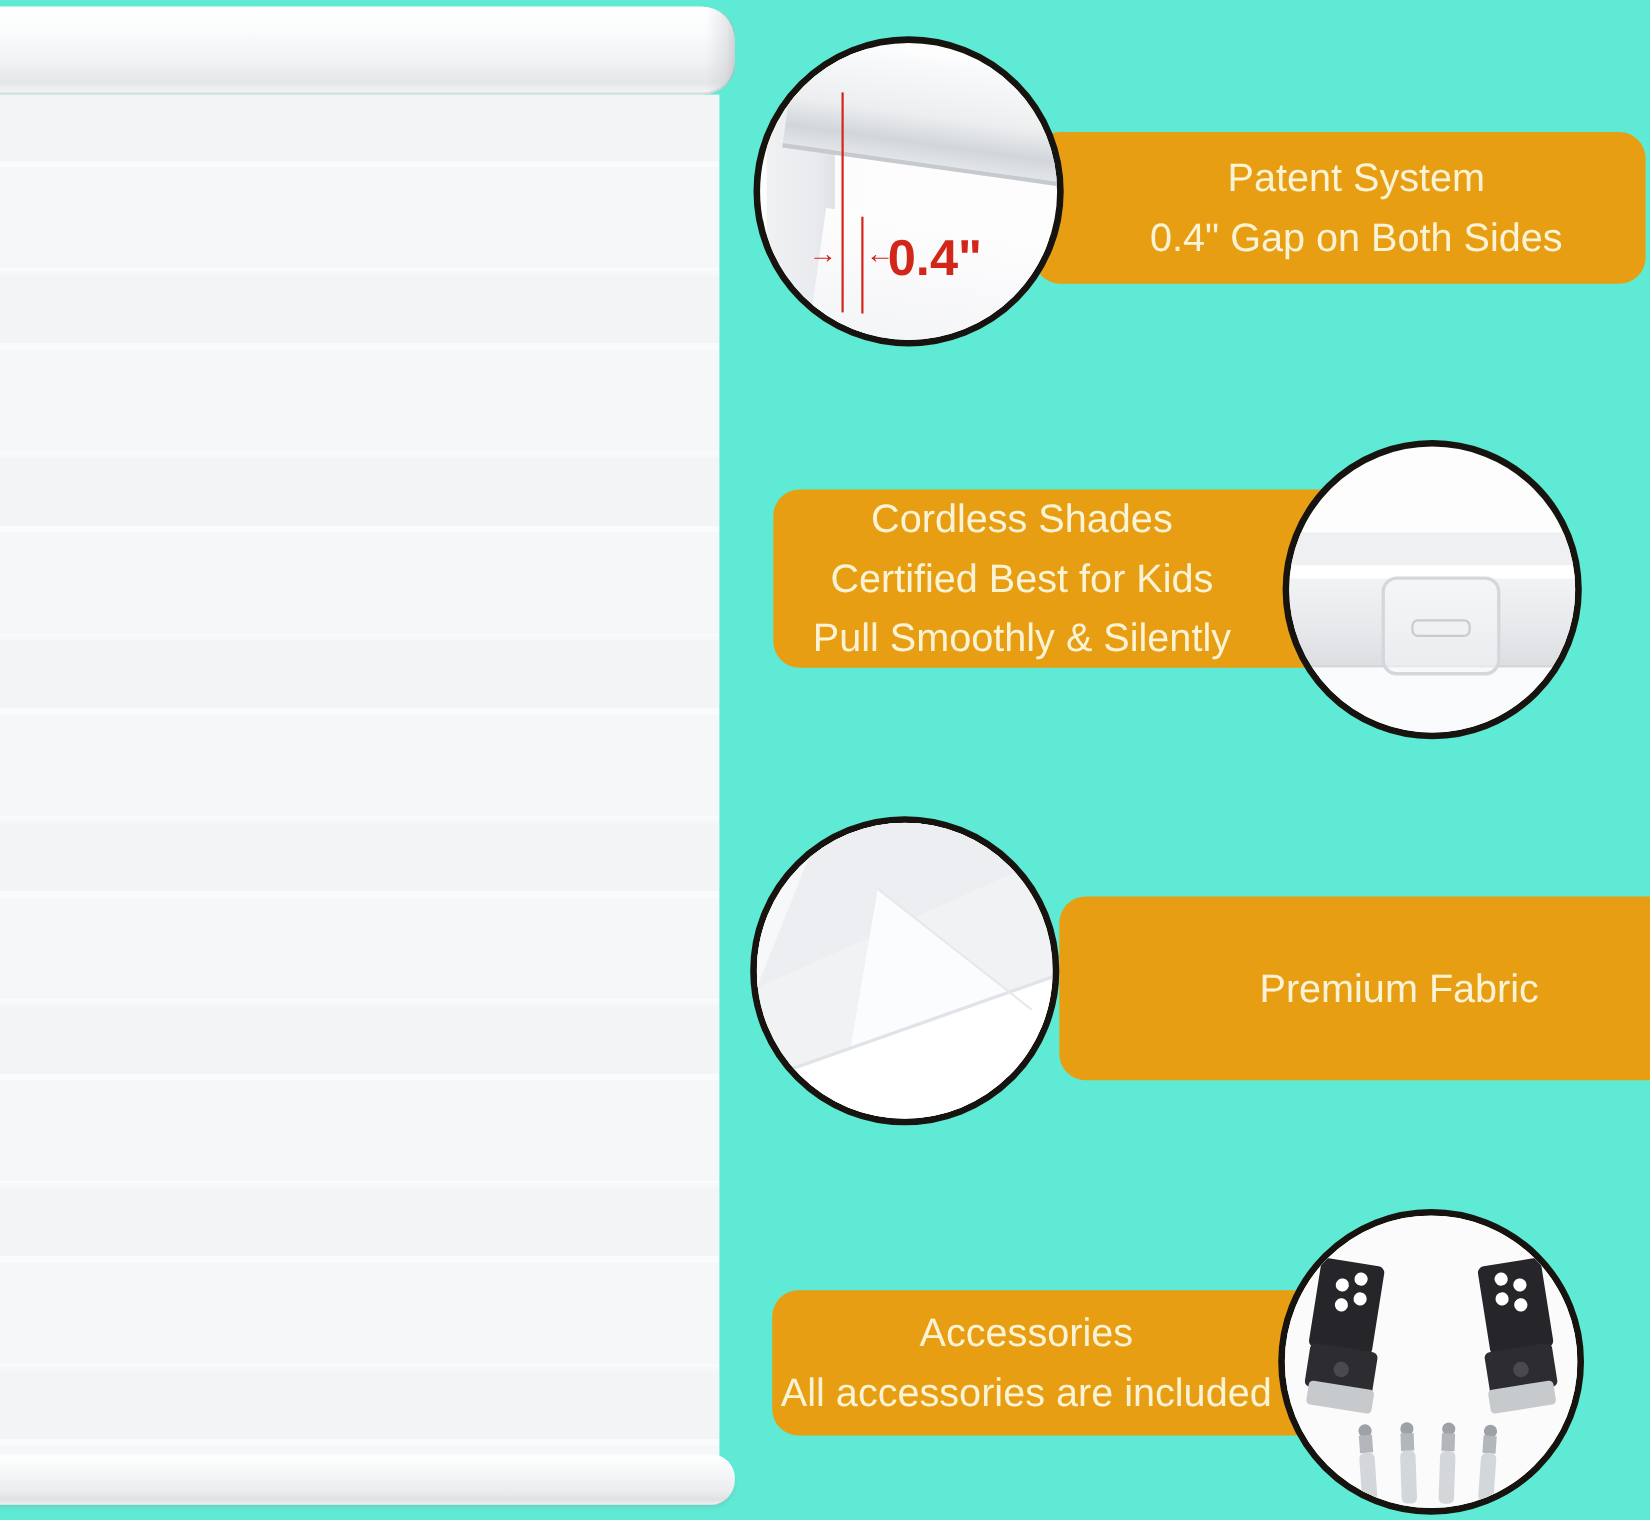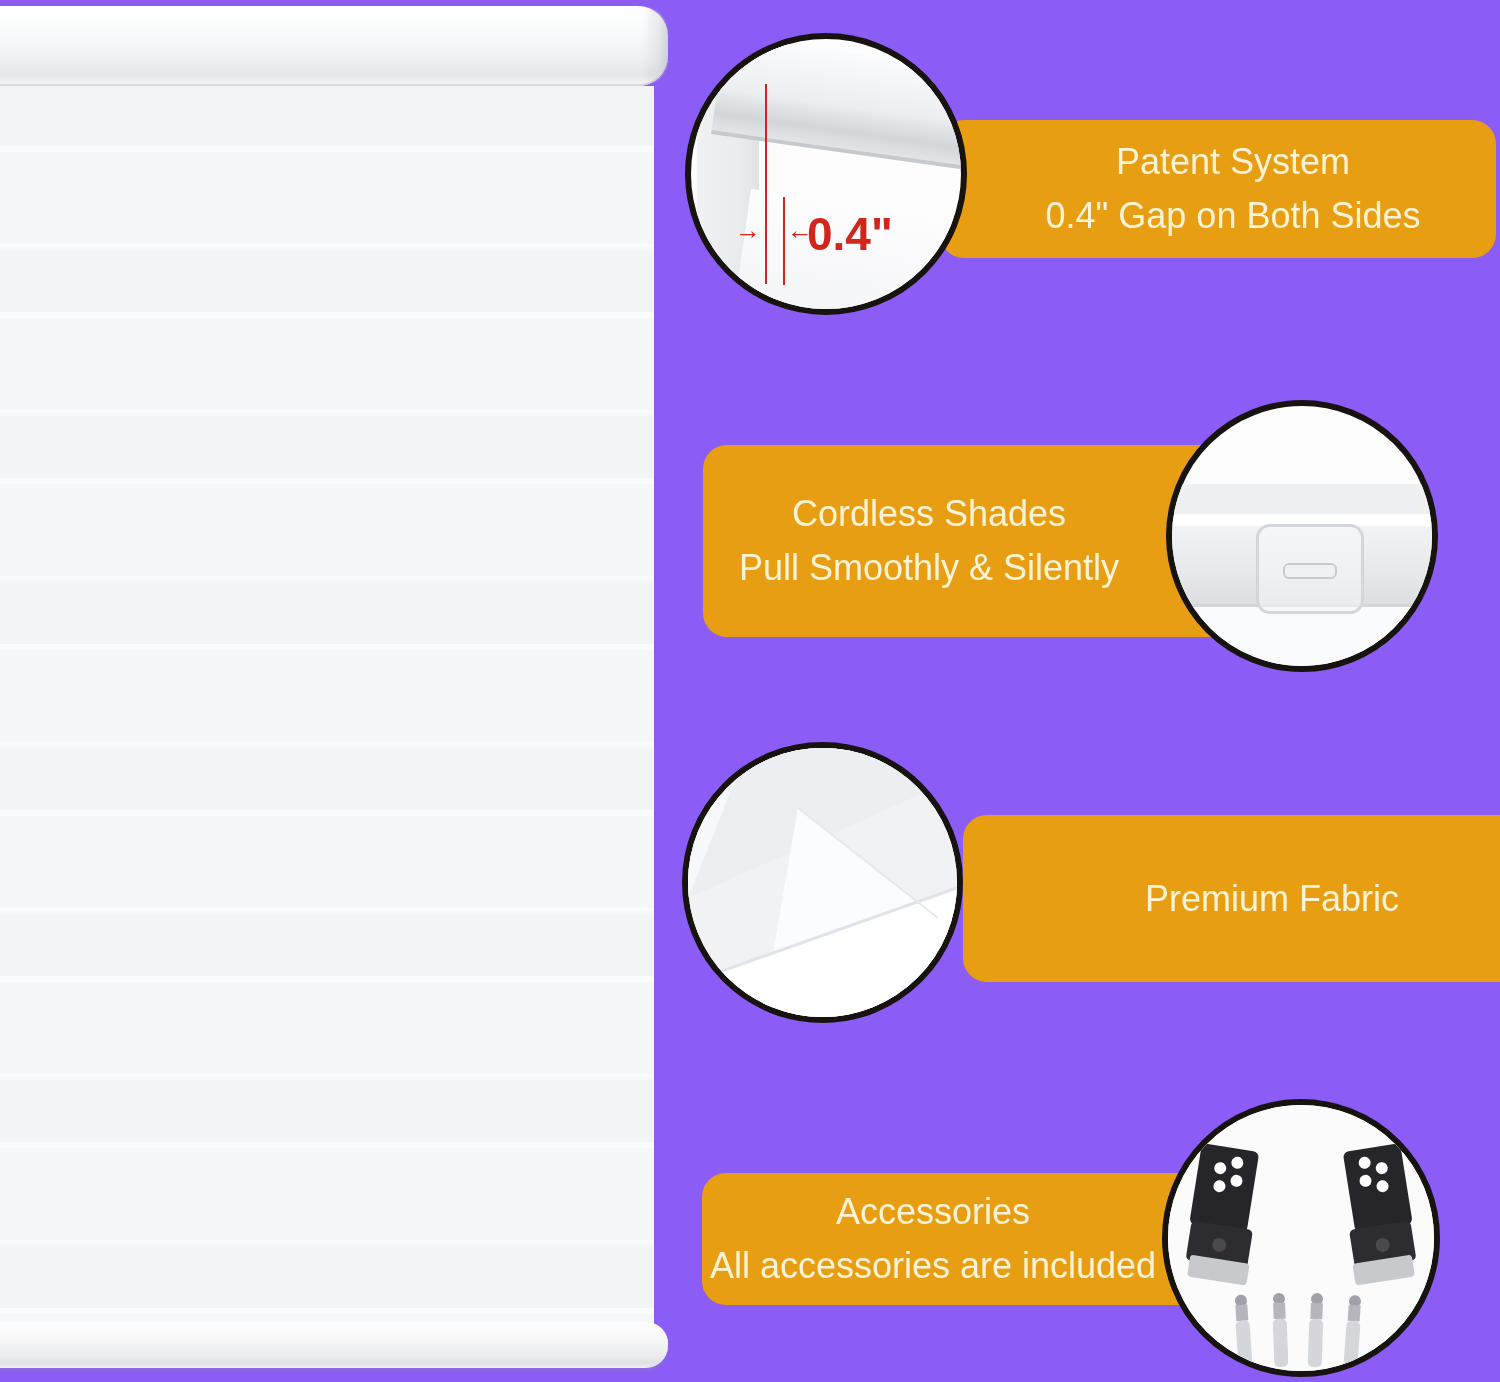--- a/index.html
+++ b/index.html
@@ -1,17 +1,17 @@
 <!DOCTYPE html>
 <html><head>
 <meta charset="utf-8">
 <style>
   html,body{margin:0;padding:0;background:#ffffff;}
   #canvas{
-    position:relative;width:1500px;height:1382px;background:#8b5cf6;overflow:hidden;
+    position:relative;width:1500px;height:1382px;background:#5eead4;overflow:hidden;
     font-family:"Liberation Sans", sans-serif;
   }
   
   .headrail{
     position:absolute;left:0;top:6px;width:668px;height:80px;
     border-radius:0 30px 30px 0;
     background:linear-gradient(180deg,#ffffff 0%,#fafbfc 30%,#f1f2f4 62%,#e4e6e9 86%,#f2f3f5 97%);
     box-shadow:inset 0 -2px 0 #d9dbde;
   }
   .headrail-cap{
@@ -34,21 +34,21 @@
     box-shadow:0 3px 3px rgba(150,153,158,.25), inset 0 2px 0 #fdfdfe;
   }
   
   .banner{
     position:absolute;border-radius:24px;background:#E89E12;
     display:flex;flex-direction:column;justify-content:center;align-items:center;
     color:#FAF3D6;text-align:center;
   }
   .banner .line{font-size:36px;line-height:54px;white-space:nowrap;}
   #banner-1{left:940px;top:120px;width:556px;height:138px;z-index:1;padding-left:30px;box-sizing:border-box;}
-  #banner-2{left:703px;top:445px;width:592px;height:192px;z-index:1;padding-right:140px;box-sizing:border-box;}
+  #banner-2{left:703px;top:445px;width:592px;height:162px;z-index:1;padding-right:140px;box-sizing:border-box;}
   #banner-3{left:963px;top:815px;width:608px;height:167px;z-index:1;padding-left:10px;box-sizing:border-box;}
   #banner-4{left:702px;top:1173px;width:592px;height:132px;z-index:1;padding-right:130px;box-sizing:border-box;text-align:center;}
   
   .circle{
     position:absolute;border:6px solid #17140f;border-radius:50%;
     background:#fdfdfe;overflow:hidden;z-index:2;box-sizing:border-box;
   }
   #circle-1{left:685px;top:33px;width:282px;height:282px;}
   #circle-2{left:1166px;top:400px;width:272px;height:272px;}
   #circle-3{left:682px;top:742px;width:281px;height:281px;}
@@ -106,20 +106,21 @@
     <div class="c1-fabricband"></div>
     <div class="red-line" id="red-line-a"></div>
     <div class="red-line" id="red-line-b"></div>
     <div class="red-arrow" id="arrow-right">→</div>
     <div class="red-arrow" id="arrow-left">←</div>
     <div class="gap-label">0.4"</div>
   </div>
 
   <div class="banner" id="banner-2">
     <div class="line">Cordless Shades</div>
+    <div class="line">Certified Best for Kids</div>
     <div class="line">Pull Smoothly &amp; Silently</div>
   </div>
   <div class="circle" id="circle-2">
     <div class="c2-band-shadow"></div>
     <div class="c2-band-hi"></div>
     <div class="c2-rail"></div>
     <div class="c2-below"></div>
     <div class="pull-tab">
       <div class="pull-tab-slot"></div>
     </div>

